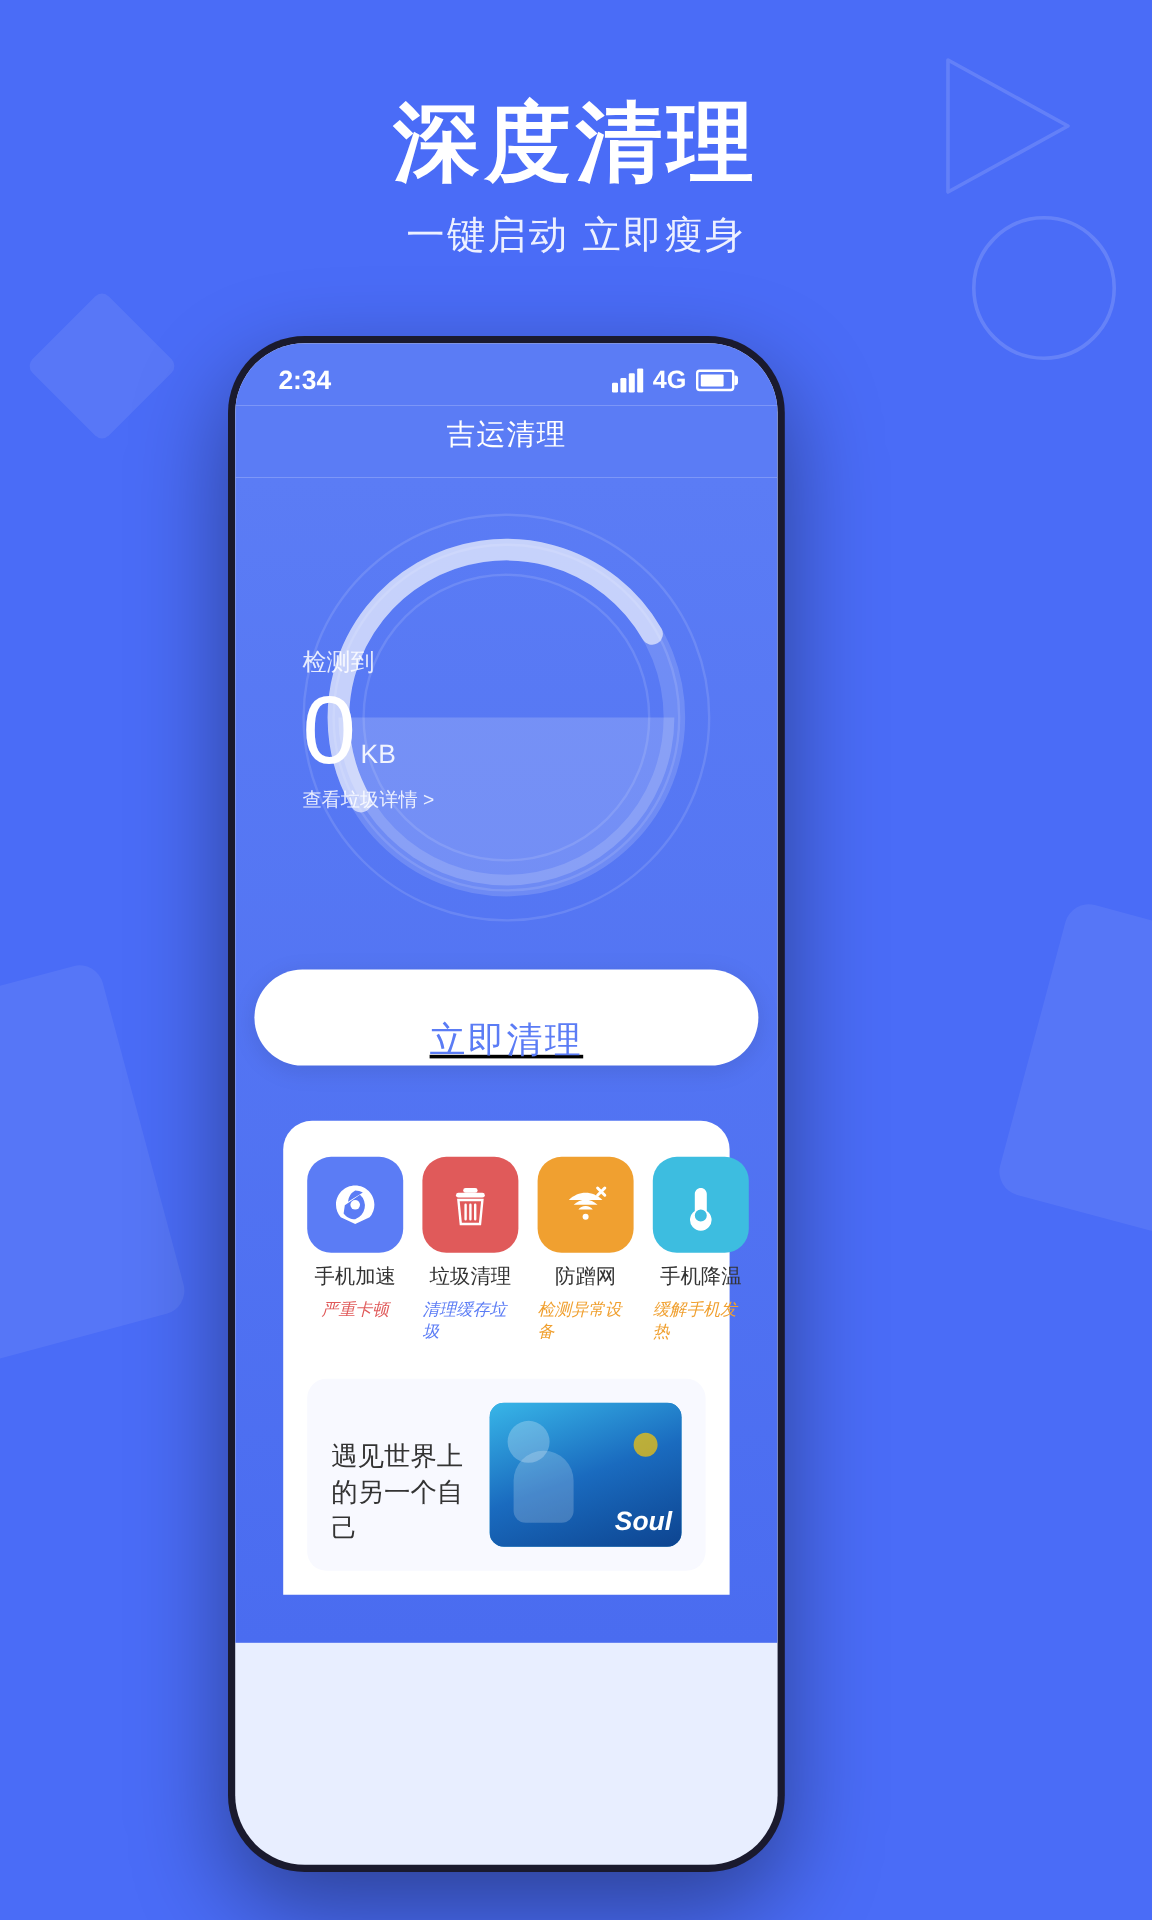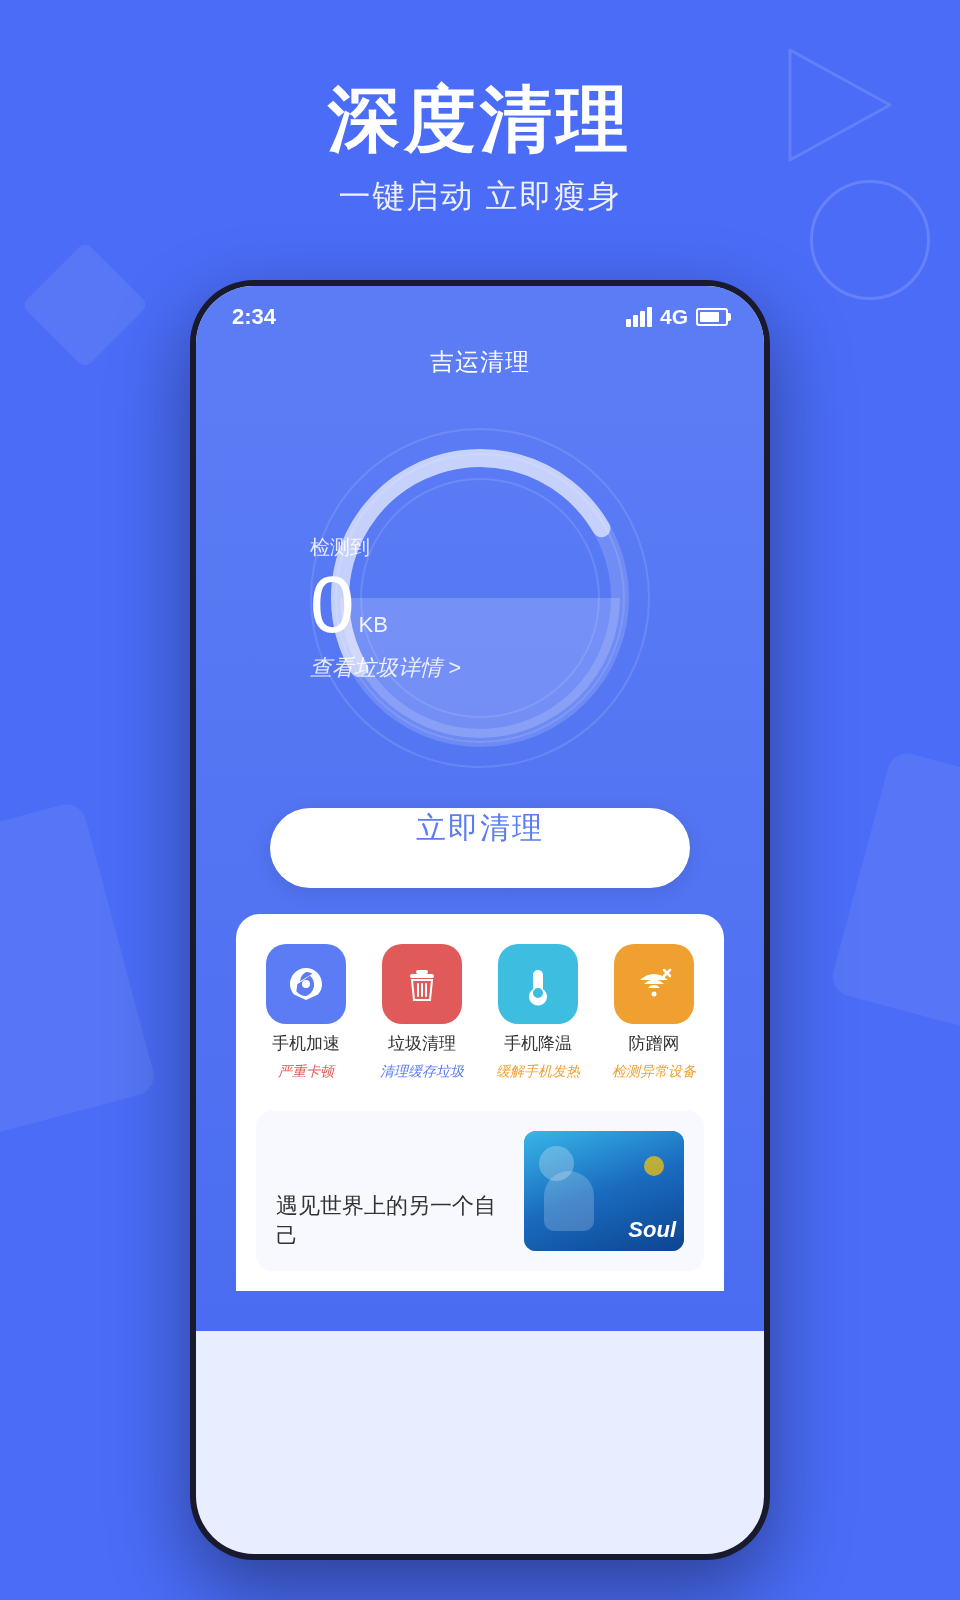--- a/index.html
+++ b/index.html
@@ -87,21 +87,21 @@
     
     .phone-container {
       position: absolute;
       top: 280px;
       left: 50%;
       transform: translateX(-50%);
       width: 580px;
       height: 1280px;
     }
     .phone-outer {
-      width: 580px;
+      width: 464px;
       height: 1280px;
       background: #1a1a2e;
       border-radius: 64px;
       padding: 6px;
       box-shadow: 0 30px 80px rgba(0,0,0,0.4);
     }
     .phone-inner {
       width: 100%;
       height: 100%;
       background: #e8eeff;
@@ -250,38 +250,38 @@
       font-weight: 300;
       color: #fff;
       line-height: 1;
     }
     .gauge-unit {
       font-size: 22px;
       color: rgba(255,255,255,0.9);
       font-weight: 400;
     }
     .gauge-detail-link {
-      font-size: 22px;
+      font-size: 16px;
       color: rgba(255,255,255,0.85);
       margin-top: 8px;
-      font-style: italic;
     }
 
     
     .clean-button {
       width: 420px;
       height: 80px;
       background: #fff;
       border-radius: 40px;
       display: flex;
-      align-items: flex-start;
+      align-items: flex-end;
       justify-content: center;
       margin: 10px 0 0;
       cursor: pointer;
       box-shadow: 0 4px 20px rgba(0,0,0,0.1);
+      text-decoration: underline;
     }
     .clean-button-text {
       font-size: 30px;
       font-weight: 500;
       color: #5b7cf5;
       letter-spacing: 2px;
     }
 
     
     .bottom-panel {
@@ -469,21 +469,21 @@
               <span class="gauge-unit">KB</span>
             </div>
             <span class="gauge-detail-link">查看垃圾详情 &gt;</span>
           </div>
         </div>
 
         <div class="clean-button">
           <span class="clean-button-text">立即清理</span>
         </div>
 
-        <div class="bottom-panel" style="width: 100%; margin-top: 26px; background: #fff; border-radius: 24px 24px 0 0; padding: 30px 20px 20px;">
+        <div class="bottom-panel" style="width: 100%; margin-top: 46px; background: #fff; border-radius: 24px 24px 0 0; padding: 30px 20px 20px;">
 
           <div class="features-grid">
 
             <div class="feature-item">
               <div class="feature-icon-wrap blue">
                 <svg width="44" height="44" viewBox="0 0 44 44" fill="white">
                   <path d="M22 6C13.16 6 6 13.16 6 22c0 4.02 1.5 7.69 3.97 10.46L22 38l12.03-5.54A15.95 15.95 0 0 0 38 22C38 13.16 30.84 6 22 6zm0 4c2.34 0 4.5.64 6.36 1.72L16 19.36A12 12 0 0 1 22 10zm-8.64 12.36L26 13.64A12 12 0 0 1 22 34c-3.94 0-7.42-1.9-9.64-4.84l1-6.8z"></path>
                   <circle cx="22" cy="22" r="4"></circle>
                 </svg>
               </div>
@@ -494,47 +494,47 @@
             <div class="feature-item">
               <div class="feature-icon-wrap red">
                 <svg width="44" height="44" viewBox="0 0 44 44" fill="white">
                   <rect x="16" y="8" width="12" height="4" rx="2"></rect>
                   <rect x="10" y="12" width="24" height="4" rx="2"></rect>
                   <path d="M12 18h20l-2 20H14L12 18zm6 4v12m4-12v12m4-12v12" stroke="white" stroke-width="2" fill="none" stroke-linecap="round"></path>
                 </svg>
               </div>
               <span class="feature-name">垃圾清理</span>
               <span class="feature-status blue">清理缓存垃圾</span>
-            </div>
-
-            <div class="feature-item">
-              <div class="feature-icon-wrap cyan">
-                <svg width="44" height="44" viewBox="0 0 44 44" fill="white">
-                  <path d="M22 8C19.24 8 17 10.24 17 13v14.14A9 9 0 1 0 27 27.14V13C27 10.24 24.76 8 22 8zm0 28a5 5 0 1 1 0-10 5 5 0 0 1 0 10zm3-14.14V13a3 3 0 0 0-6 0v8.86A9.02 9.02 0 0 1 22 21c1.06 0 2.09.18 3 .86z"></path>
-                </svg>
-              </div>
-              <span class="feature-name">手机降温</span>
-              <span class="feature-status orange">缓解手机发热</span>
             </div>
 
             <div class="feature-item">
               <div class="feature-icon-wrap orange">
                 <svg width="44" height="44" viewBox="0 0 44 44" fill="white">
                   <path d="M8 18c3.87-3.87 9.13-6 14-6s10.13 2.13 14 6"></path>
                   <path d="M12 22c2.76-2.76 6.51-4.5 10-4.5s7.24 1.74 10 4.5"></path>
                   <path d="M16 26a7.07 7.07 0 0 1 6-3 7.07 7.07 0 0 1 6 3"></path>
                   <circle cx="22" cy="32" r="2.5"></circle>
                   <line x1="32" y1="8" x2="38" y2="14" stroke="white" stroke-width="2.5" stroke-linecap="round"></line>
                   <line x1="38" y1="8" x2="32" y2="14" stroke="white" stroke-width="2.5" stroke-linecap="round"></line>
                 </svg>
               </div>
               <span class="feature-name">防蹭网</span>
               <span class="feature-status orange">检测异常设备</span>
             </div>
 
+            <div class="feature-item">
+              <div class="feature-icon-wrap cyan">
+                <svg width="44" height="44" viewBox="0 0 44 44" fill="white">
+                  <path d="M22 8C19.24 8 17 10.24 17 13v14.14A9 9 0 1 0 27 27.14V13C27 10.24 24.76 8 22 8zm0 28a5 5 0 1 1 0-10 5 5 0 0 1 0 10zm3-14.14V13a3 3 0 0 0-6 0v8.86A9.02 9.02 0 0 1 22 21c1.06 0 2.09.18 3 .86z"></path>
+                </svg>
+              </div>
+              <span class="feature-name">手机降温</span>
+              <span class="feature-status orange">缓解手机发热</span>
+            </div>
+
           </div>
 
           <div class="ad-banner">
             <span class="ad-text">遇见世界上的另一个自己</span>
             <div class="ad-image">
               <div class="ad-image-bg"></div>
               <div class="soul-deco-1"></div>
               <div class="soul-deco-2"></div>
               <div class="soul-figure"></div>
               <span class="ad-soul-label">Soul</span>

